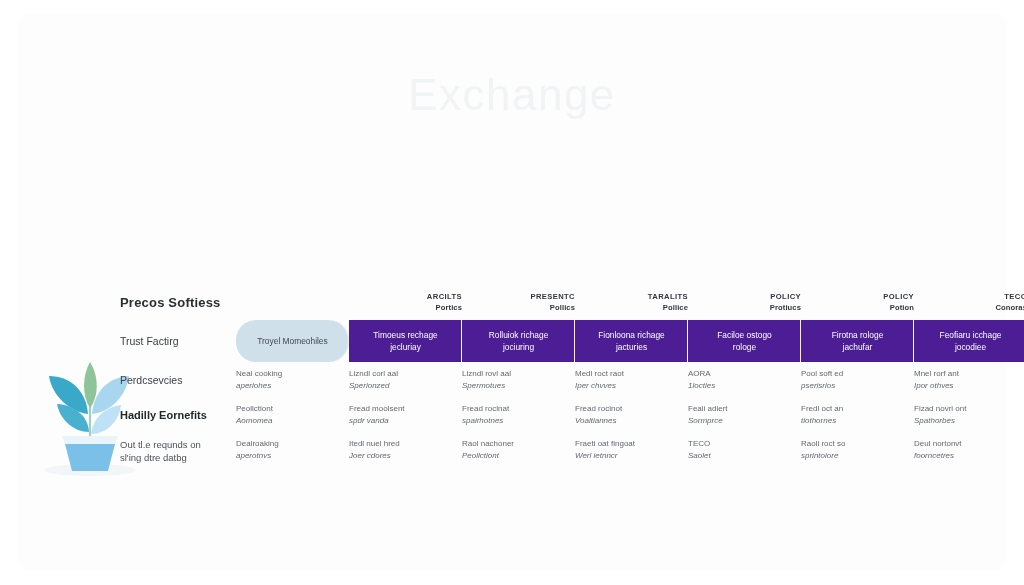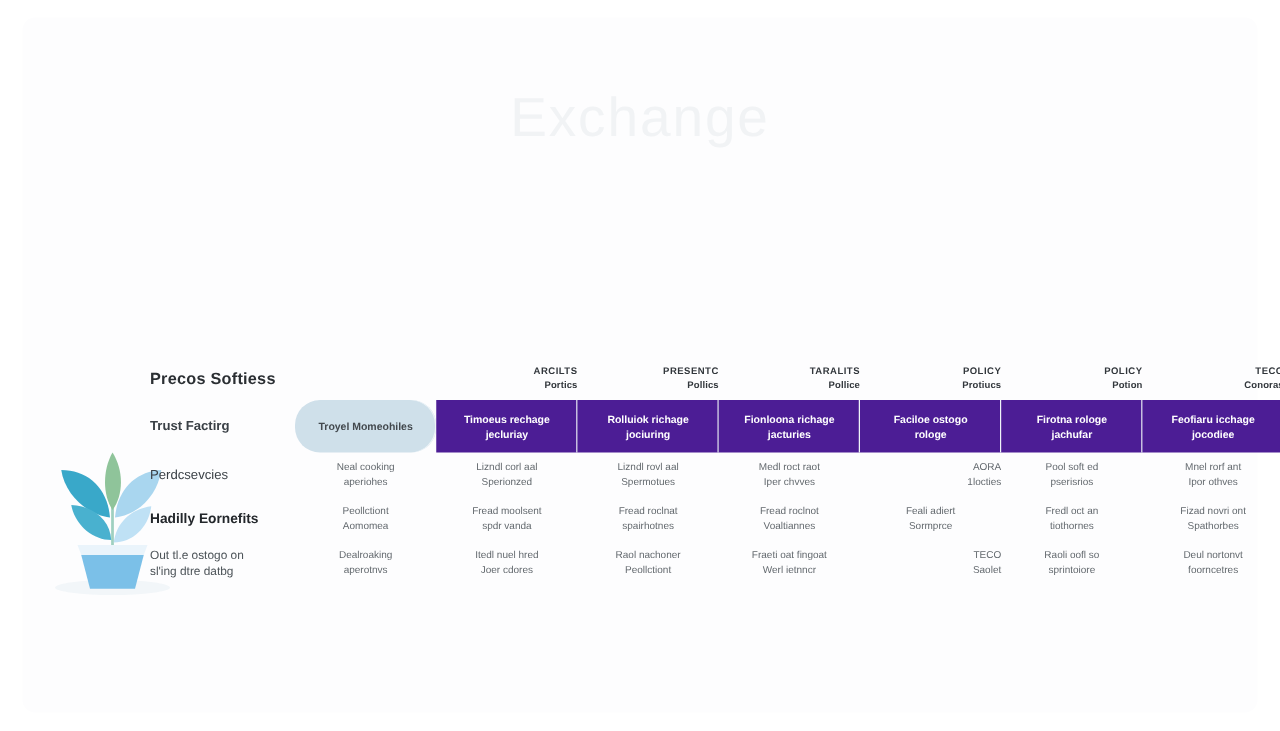--- a/index.html
+++ b/index.html
@@ -99,21 +99,21 @@
     color: #32373c;
     font-weight: bold;
     letter-spacing: 0.4px;
   }
   .col-head .ch-sub {
     display: block;
     letter-spacing: 0.1px;
   }
 
   
-  .band-row td { height: 42px; font-weight: bold; }
+  .band-row td { height: 42px; }
 
   .row-label {
     font-size: 10.5px;
     color: #3a4046;
     padding-left: 6px;
     white-space: nowrap;
   }
   .row-label.strong {
     font-weight: bold;
     font-size: 11px;
@@ -145,27 +145,27 @@
   .band-cell .bc-sub { display: block; }
 
   
   .data-row td { height: 35px; }
 
   .cell {
     font-size: 8px;
     line-height: 11.5px;
     color: #63696e;
     padding-left: 14px;
-    text-align: center;
+    text-align: left;
   }
   .cell.center {
-    text-align: right;
+    text-align: left;
     padding-left: 0;
   }
-  .cell .cl-sub { display: block; }
+  .cell .cl-sub { display: block; font-style: italic; }
 
   .data-row.last td { height: 40px; vertical-align: top; padding-top: 6px; }
 </style>
 </head>
 <body>
 
 <div class="canvas">
 
   <div class="ambient-panel"></div>
 
@@ -327,21 +327,21 @@
             <span class="cl-sub">tiothornes</span>
           </td>
           <td class="cell">
             <span>Fizad novri ont</span>
             <span class="cl-sub">Spathorbes</span>
           </td>
         </tr>
 
         <tr class="data-row last">
           <td class="row-label two-line">
-            <span>Out tl.e ostogo on</span>
+            <span>Out tl.e requnds on</span>
             <span class="rl-line2">sl'ing dtre datbg</span>
           </td>
           <td class="cell">
             <span>Dealroaking</span>
             <span class="cl-sub">aperotnvs</span>
           </td>
           <td class="cell">
             <span>Itedl nuel hred</span>
             <span class="cl-sub">Joer cdores</span>
           </td>
@@ -351,21 +351,21 @@
           </td>
           <td class="cell">
             <span>Fraeti oat fingoat</span>
             <span class="cl-sub">Werl ietnncr</span>
           </td>
           <td class="cell center">
             <span>TECO</span>
             <span class="cl-sub">Saolet</span>
           </td>
           <td class="cell">
-            <span>Raoli oofl so</span>
+            <span>Raoli roct so</span>
             <span class="cl-sub">sprintoiore</span>
           </td>
           <td class="cell">
             <span>Deul nortonvt</span>
             <span class="cl-sub">foorncetres</span>
           </td>
         </tr>
 
       </tbody>
     </table>

